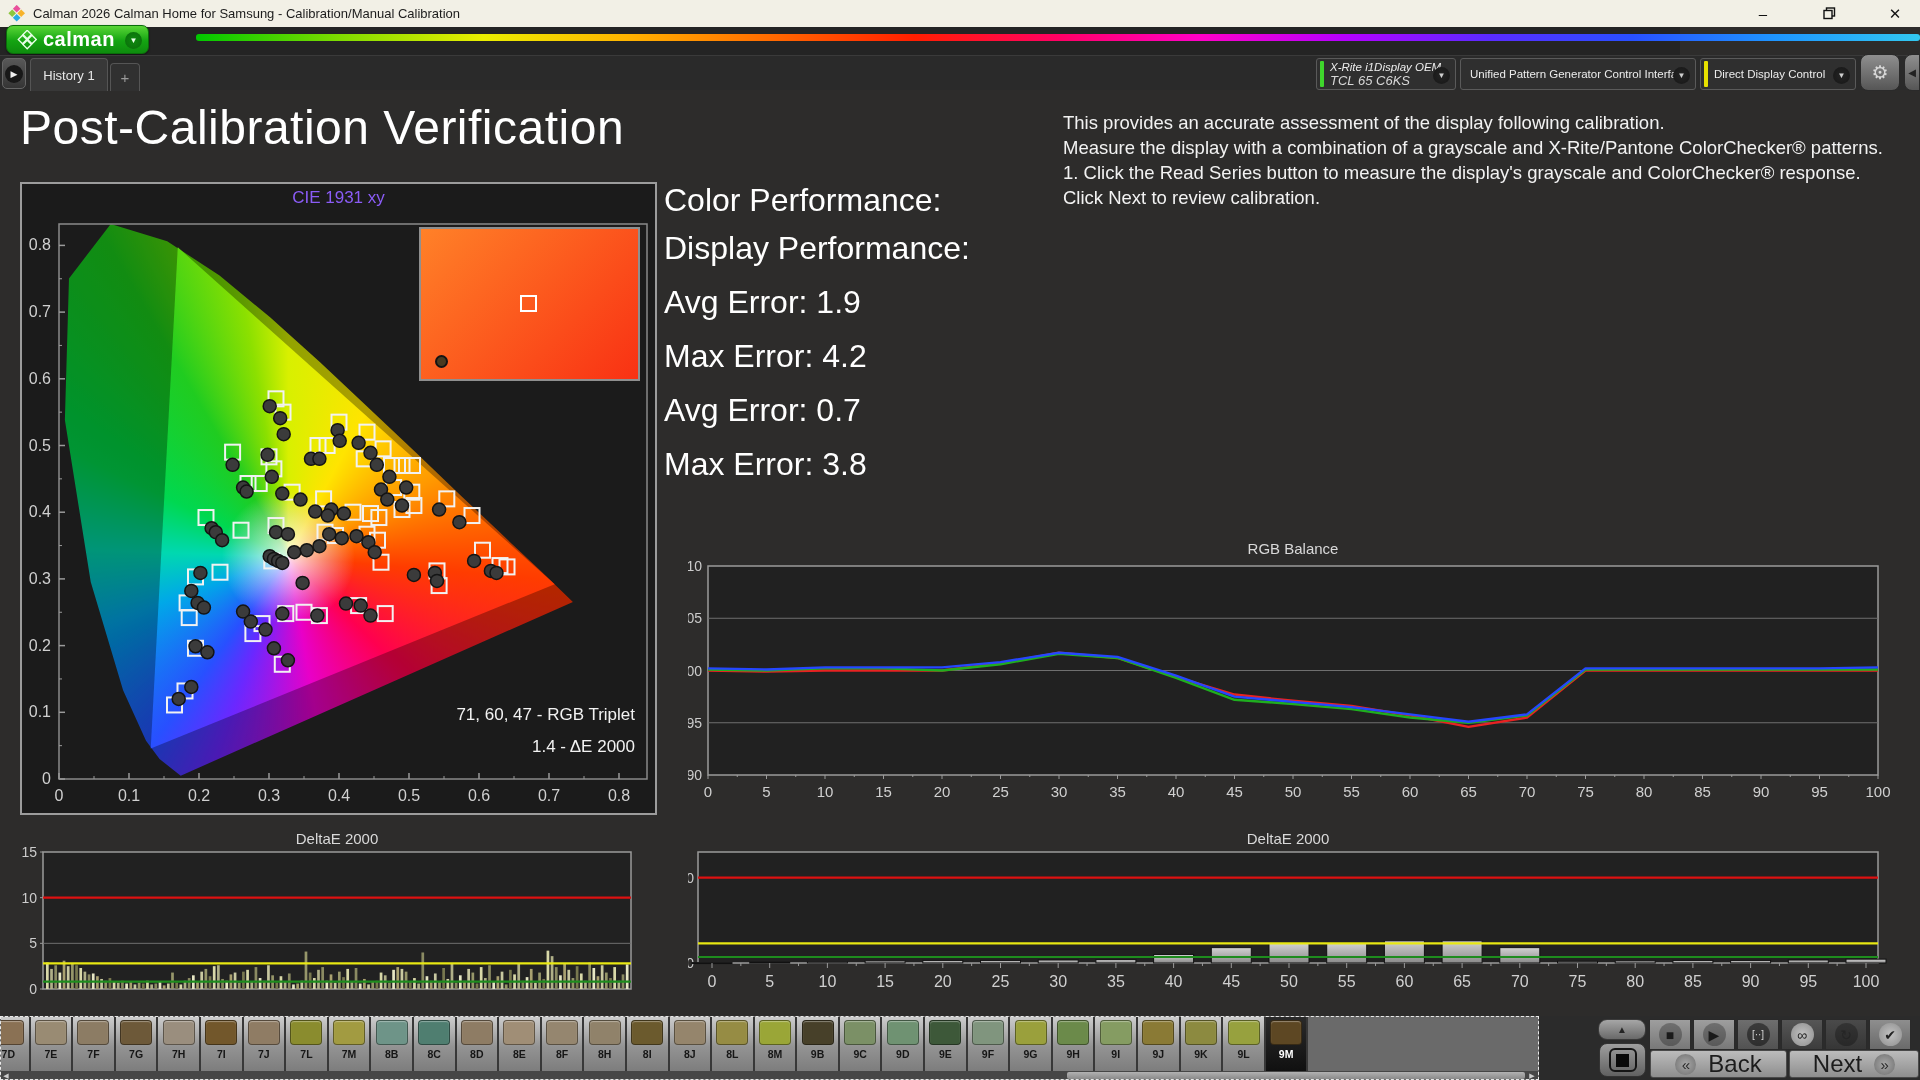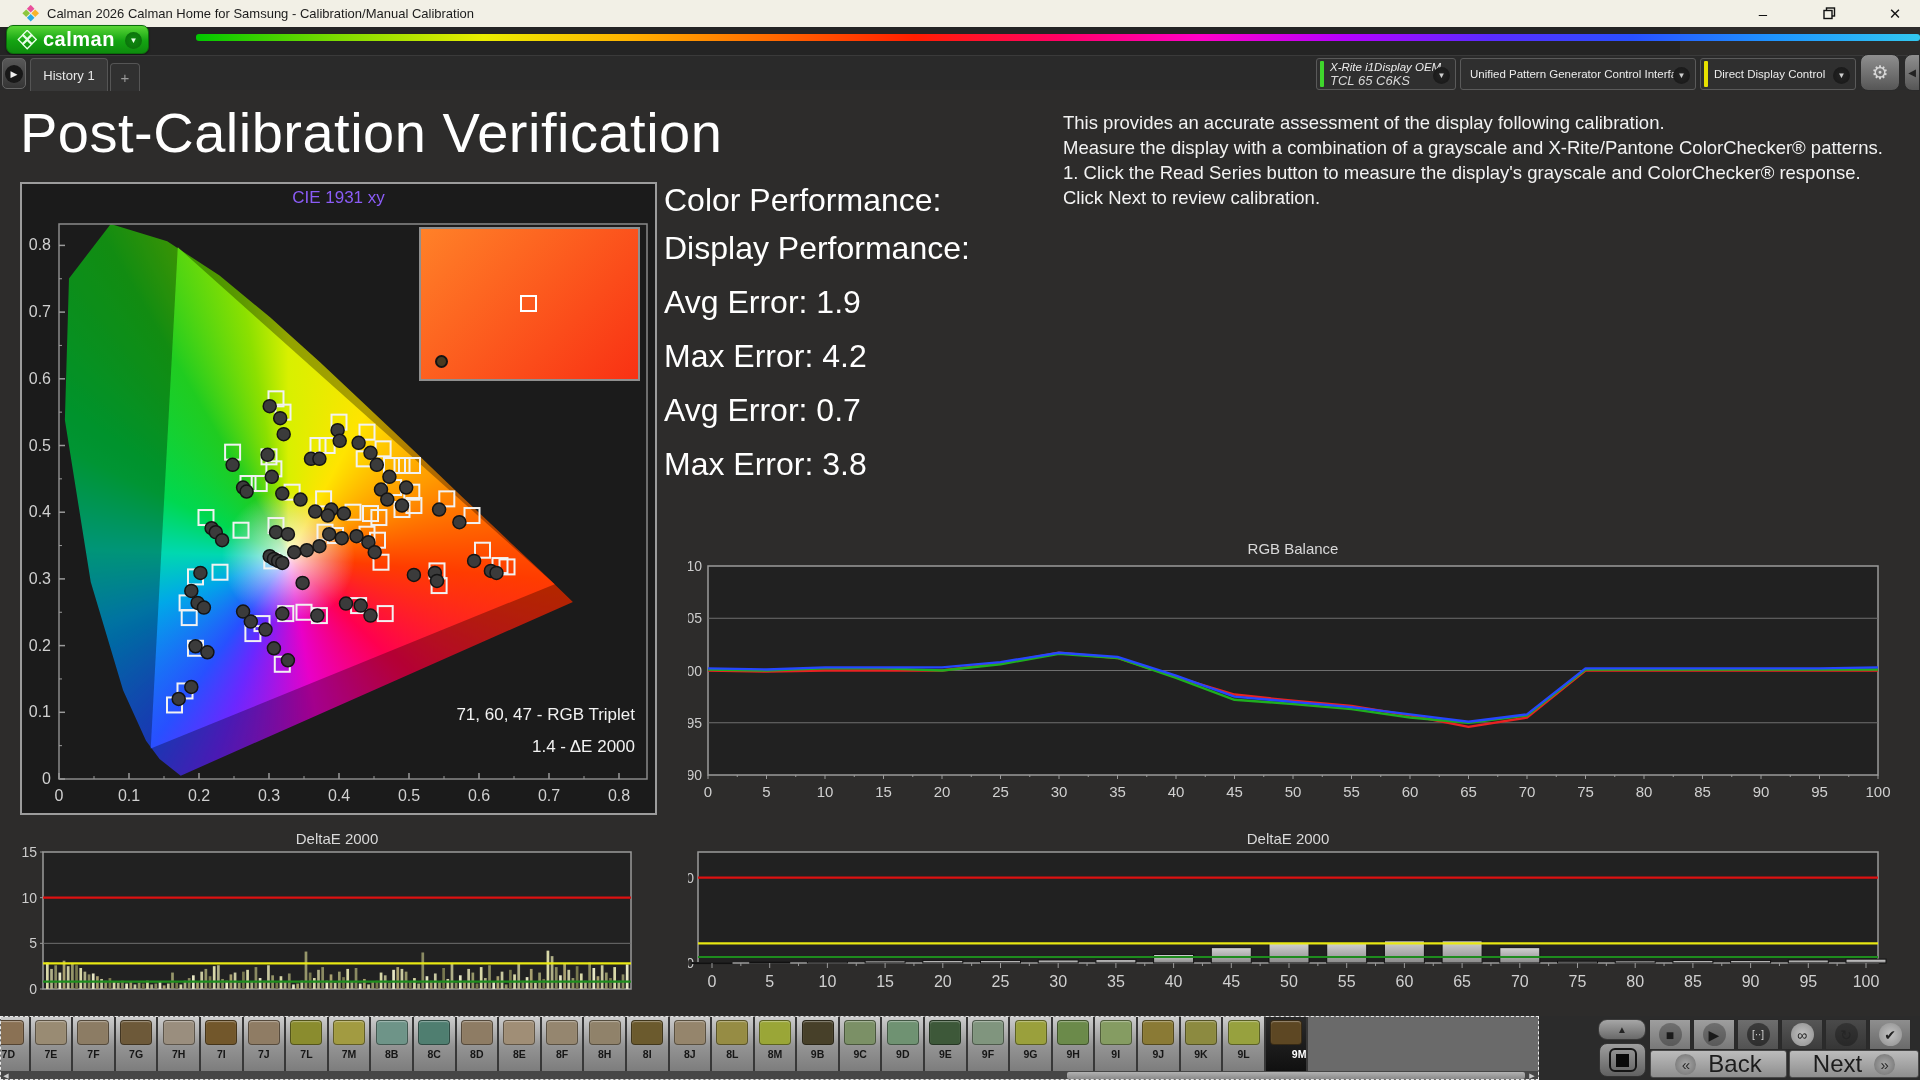--- a/index.html
+++ b/index.html
@@ -2,21 +2,21 @@
 <html><head>
 <meta charset="utf-8">
 <style>
   * { margin:0; padding:0; box-sizing:border-box; }
   html,body { width:1920px; height:1080px; overflow:hidden; background:#2d2c2b;
     font-family:"Liberation Sans", sans-serif; }
   #app { position:absolute; width:1920px; height:1080px; background:#2d2c2b; }
 
   
   #titlebar { position:absolute; left:0; top:0; width:1920px; height:27px; background:#f2f0e6;
-    display:flex; align-items:center;padding-left:14px; }
+    display:flex; align-items:center; }
   #titlebar .app-title { font-size:13px; color:#1c1c1c; margin-left:8px; }
   #win-controls { position:absolute; right:10px; top:0; height:27px; display:flex; gap:36px; align-items:center; }
   .win-btn { width:30px; height:22px; display:flex; align-items:center; justify-content:center;
     color:#111; font-size:15px; cursor:default; }
 
   
   #brandbar { position:absolute; left:0; top:27px; width:1680px; height:28px; background:#242424; }
   #rainbow { position:absolute; left:196px; top:7px; width:1724px; height:7px; border-radius:3px;
     background:linear-gradient(90deg,#00c800,#7fdc00,#eaee00,#ffb400,#ff6a00,#ff1e00,#ff0064,#ff00c8,#b400ff,#5a2bff,#2850ff,#1e96ff,#32c8f0); }
   #calman-btn { position:absolute; left:6px; top:-2px; width:143px; height:29px; border-radius:7px;
@@ -45,21 +45,21 @@
   #dev-meter { left:1316px; width:140px;font-style:italic; }
   #dev-pattern { left:1460px; width:236px; }
   #dev-display { left:1700px; width:156px; }
   #gear-btn { position:absolute; left:1860px; top:-2px; width:40px; height:37px; border-radius:8px;
     background:linear-gradient(#8f8f8f,#565656); border:1px solid #2a2a2a; display:flex; align-items:center; justify-content:center; }
   #collapse-btn { position:absolute; left:1904px; top:-2px; width:16px; height:37px; border-radius:8px 0 0 8px;
     background:linear-gradient(#8f8f8f,#565656); border:1px solid #2a2a2a; display:flex; align-items:center; justify-content:center;
     color:#222; font-size:10px; }
 
   
-  #page-title { position:absolute; left:20px; top:100px; font-size:56px; font-weight:300; color:#ffffff; letter-spacing:.5px; }
+  #page-title { position:absolute; left:20px; top:100px; font-size:48px; font-weight:300; color:#ffffff; letter-spacing:.5px; }
   #instructions { position:absolute; left:1063px; top:110px; width:850px; color:#f2f2f2; font-size:18.5px; line-height:25px; font-weight:300; }
   #perf { position:absolute; left:664px; top:182px; color:#ffffff; font-weight:300; }
   .perf-line { font-size:32px; height:54px; }
   .perf-line:first-child { height:48px; }
 
   
   #cie-panel { position:absolute; left:20px; top:182px; width:637px; height:633px;
     background:#1b1b1b; border:2px solid #9c9c9c; }
   #cie-title { position:absolute; left:0; top:4px; width:100%; text-align:center; color:#8b5cf6; font-size:17px; }
   #cie-gamut-wrap { position:absolute; left:37px; top:40px; width:588px; height:555px; }
@@ -88,21 +88,21 @@
   
   #strip { position:absolute; left:0; top:1016px; width:1539px; height:64px; background:#6a6a6a;
     border:1px dashed #e8e8e8; overflow:hidden; }
   #strip-cells { position:absolute; left:-13px; top:0; height:54px; display:flex; }
   .cell { width:42.6px; height:54px; background:linear-gradient(#cdcdcd,#939393 55%,#7d7d7d);
     border-right:2px solid #383838; position:relative; flex:none; }
   .cell .chip { width:32px; height:25px; margin:3px auto 0 auto; border-radius:4px;
     border:1px solid rgba(0,0,0,.4); box-shadow:inset 0 1px 1px rgba(255,255,255,.35); }
   .cell .lbl { text-align:center; font-size:10.5px; font-weight:bold; color:#161616; margin-top:3px; }
   .cell.selected { background:linear-gradient(#2a2a2a,#101010); }
-  .cell.selected .lbl { color:#ffffff;text-align:right; }
+  .cell.selected .lbl { color:#ffffff; }
   #strip-scroll { position:absolute; left:0; top:54px; width:1537px; height:9px; background:#464646; }
   #scroll-thumb { position:absolute; left:1066px; top:1px; width:458px; height:7px; border-radius:2px;
     background:linear-gradient(#b2b2b2,#8a8a8a); }
   .scroll-arrow { position:absolute; top:0; width:10px; height:9px; color:#cccccc; font-size:7px;
     display:flex; align-items:center; justify-content:center; }
 
   
   #controls { position:absolute; left:1539px; top:1016px; width:381px; height:64px; background:#2b2b2b; }
   #btn-up { position:absolute; left:59px; top:3px; width:48px; height:21px; border-radius:9px;
     background:linear-gradient(#a6a6a6,#696969); border:1px solid #3a3a3a; color:#252525; font-size:10px;

